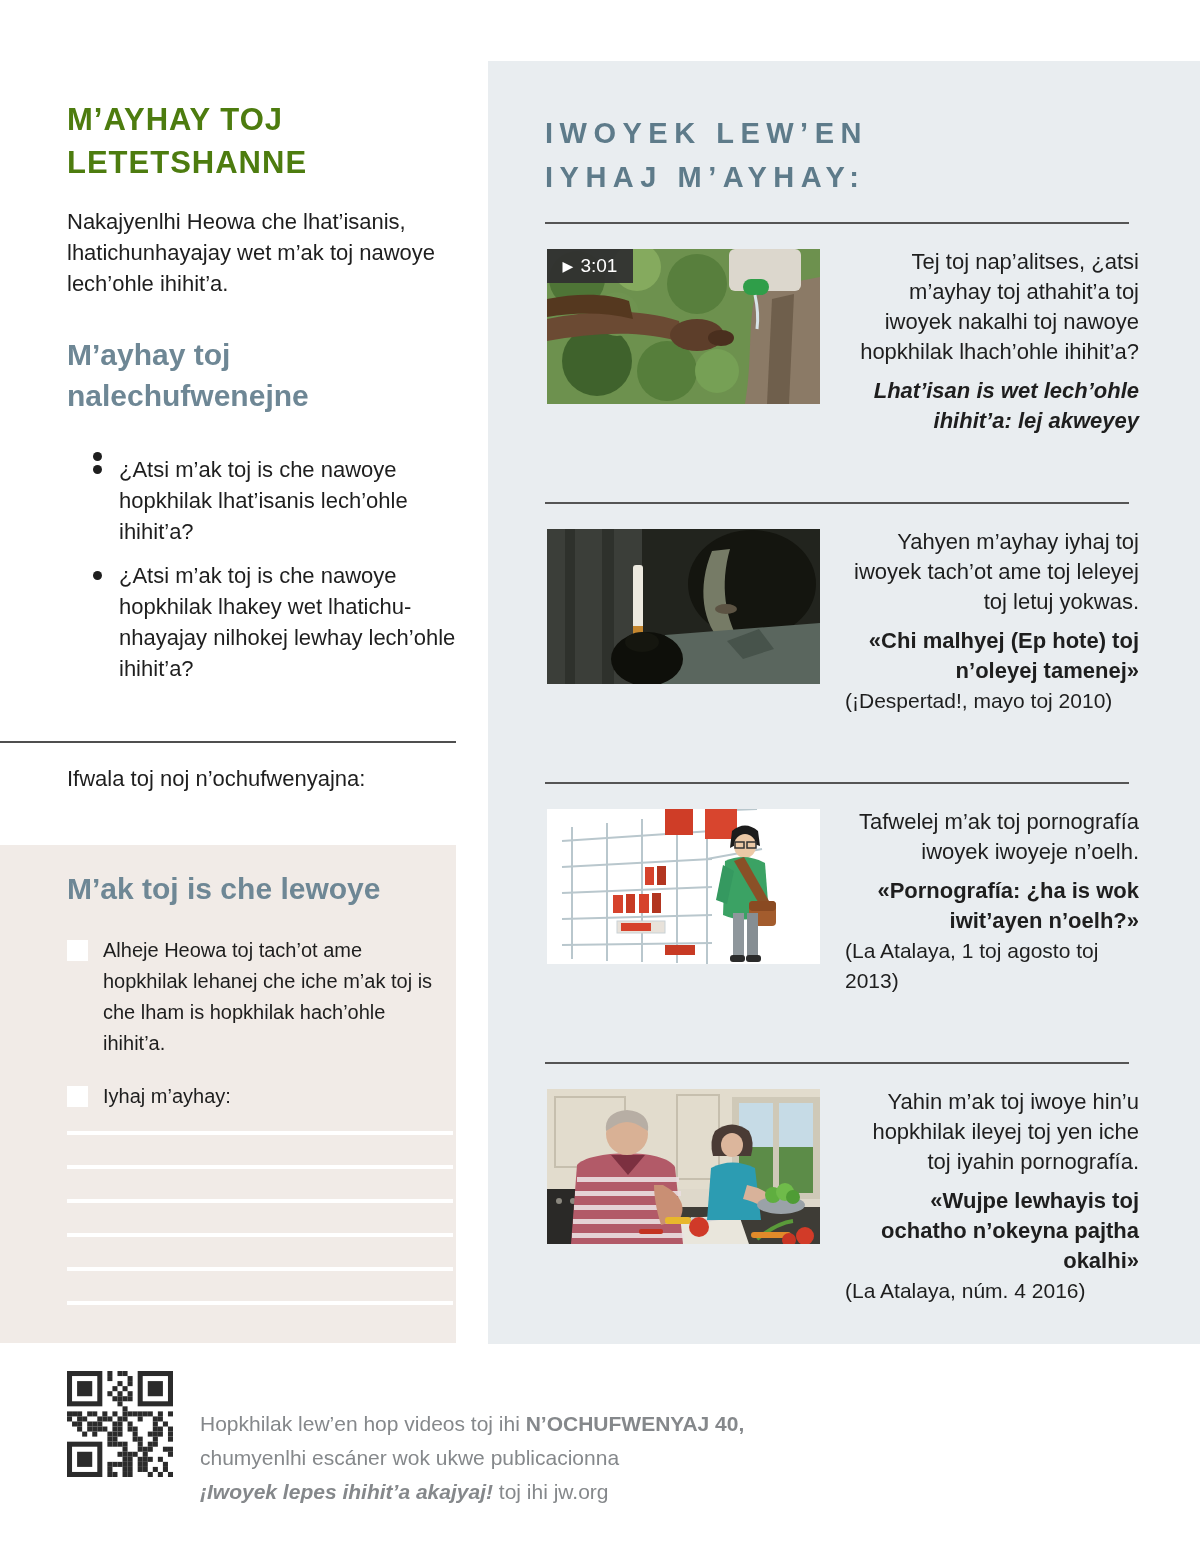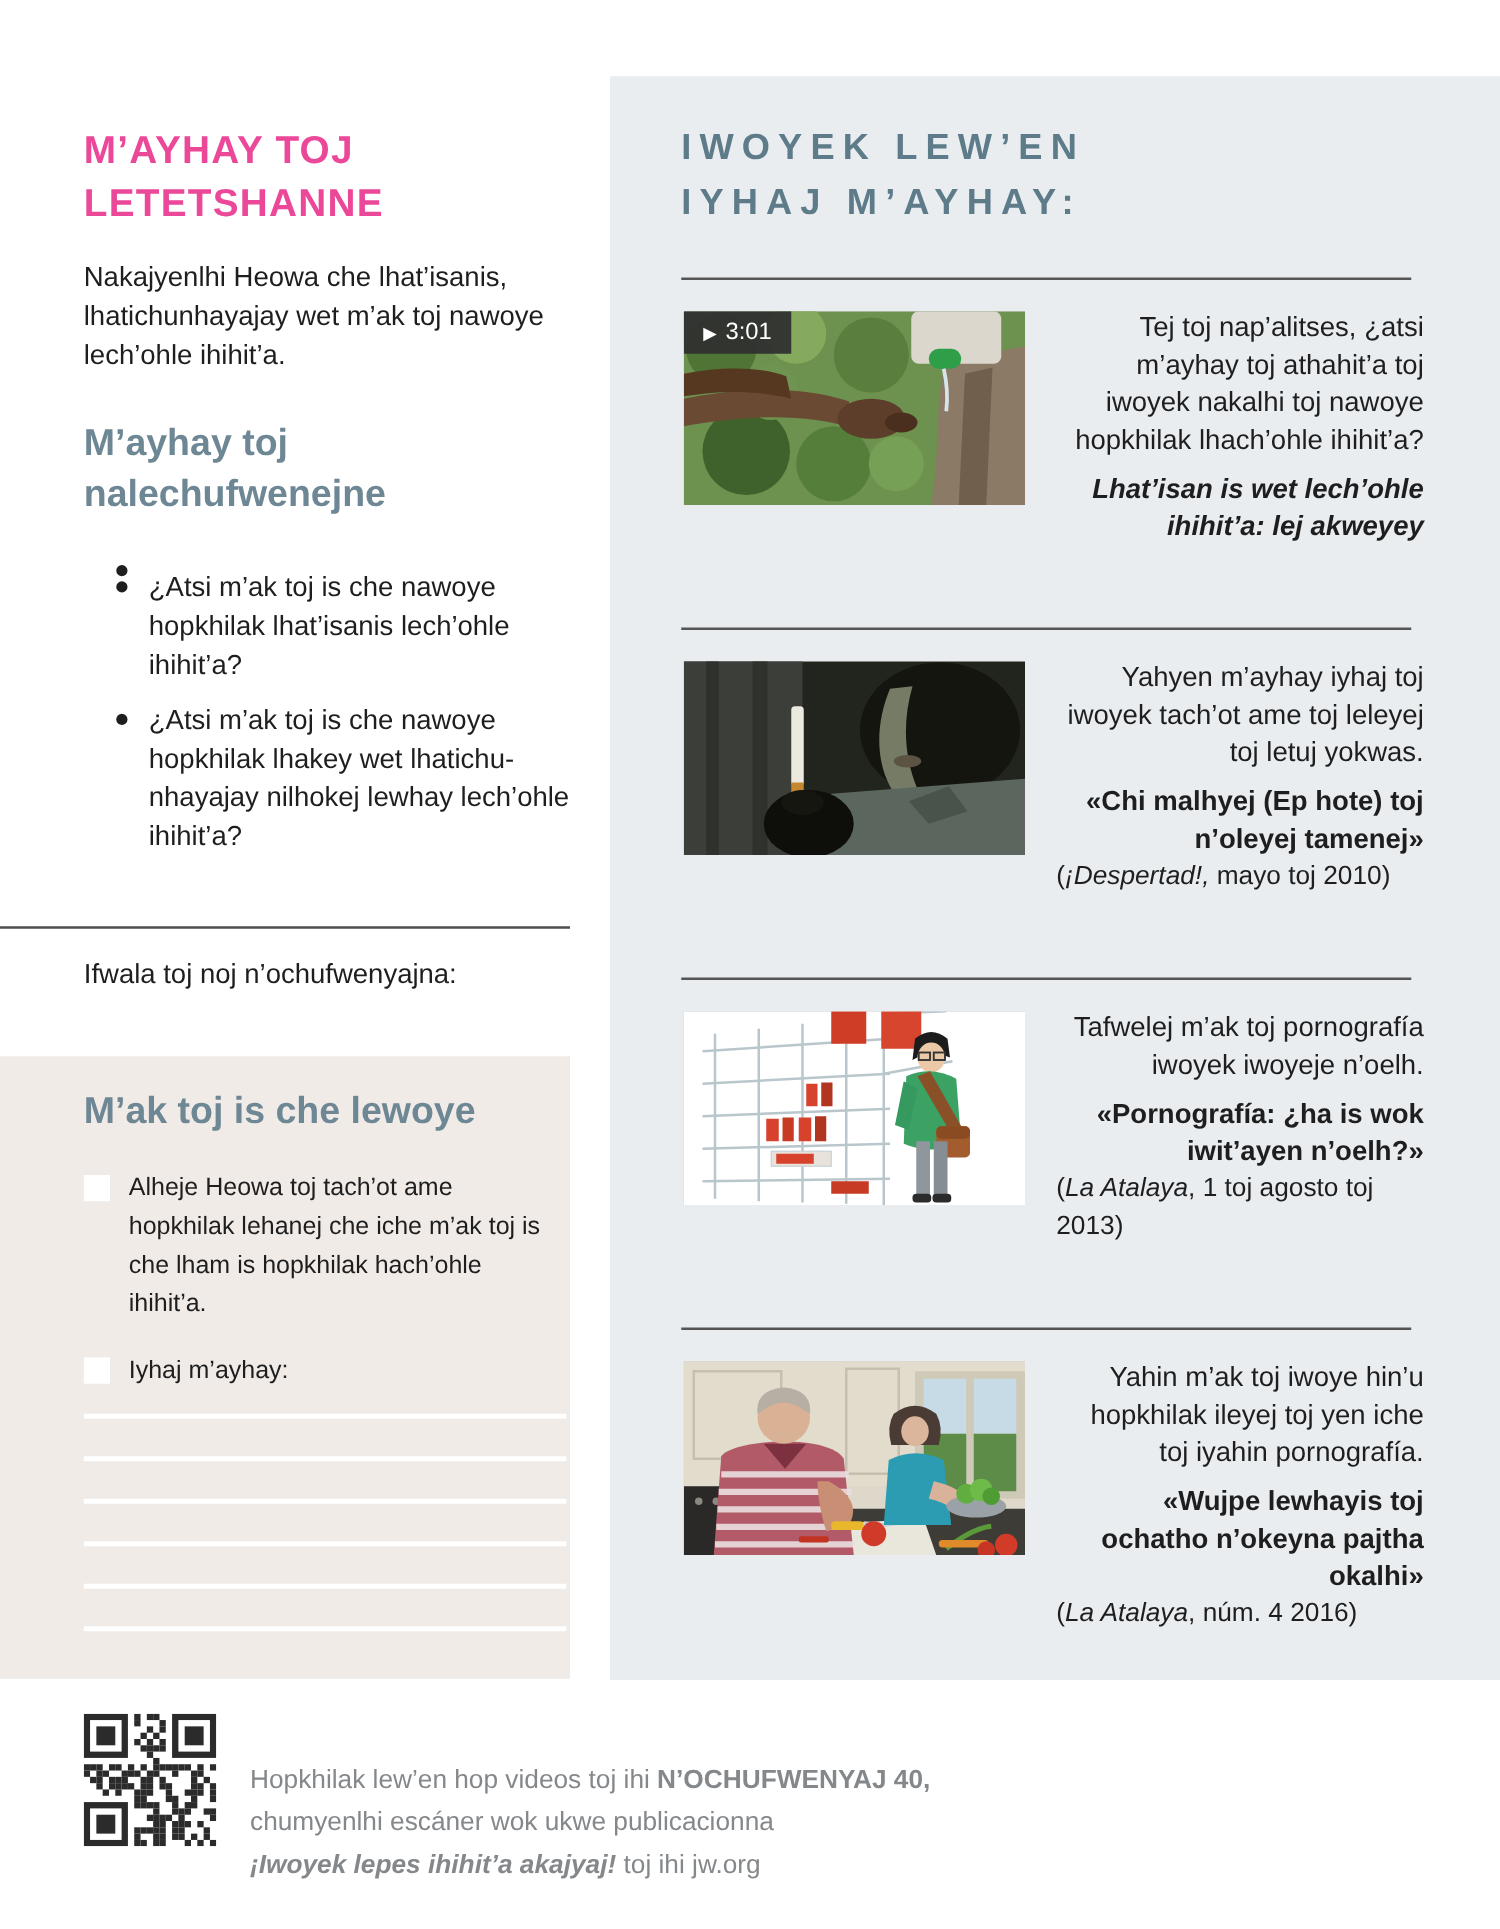--- a/index.html
+++ b/index.html
@@ -2,56 +2,56 @@
 <html><head>
 <meta charset="utf-8">
 <style>
   html,body{margin:0;padding:0;background:#ffffff;}
   .page{position:relative;width:1200px;height:1543px;background:#ffffff;overflow:hidden;
         font-family:"Liberation Sans","DejaVu Sans",sans-serif;color:#1e1e1e;}
   .abs{position:absolute;}
 
   
   .h1{left:67px;top:98px;width:320px;font-size:31px;line-height:43px;font-weight:700;
-      letter-spacing:1px;color:#ec4899;}
+      letter-spacing:1px;color:#4d7c0f;}
   .intro{left:67px;top:206px;width:392px;font-size:22px;line-height:31px;}
   .h2{left:67px;top:334px;width:330px;font-size:30px;line-height:41px;font-weight:600;color:#6e8795;}
   .bullets{left:93px;top:441px;width:372px;list-style:none;margin:0;padding:0;}
   .bullets li{position:relative;padding-left:26px;font-size:22px;line-height:31px;margin-bottom:13px;}
   .bullets li .dot{position:absolute;left:0;top:11px;width:9px;height:9px;border-radius:50%;background:#1e1e1e;}
   .lrule{left:0;top:741px;width:456px;height:2px;background:#4f4f4f;}
   .review{left:67px;top:763px;width:392px;font-size:22px;line-height:31px;}
 
   .box{left:0;top:845px;width:456px;height:498px;background:#f1ebe7;}
   .box-title{left:67px;top:27px;width:380px;font-size:30px;font-weight:600;color:#6e8795;}
   .chk-item{left:67px;width:380px;}
   .chk-item .sq{position:absolute;left:0;top:5px;width:21px;height:21px;background:#ffffff;}
   .chk-item .txt{display:block;margin-left:36px;width:344px;font-size:20px;line-height:31px;}
   .chk1{top:90px;}
   .chk2{top:236px;}
   .wlines{left:67px;top:286px;width:386px;height:212px;}
   .wline{position:absolute;left:0;width:100%;height:4px;background:#ffffff;}
 
   
   .panel{left:488px;top:61px;width:712px;height:1283px;background:#e9edf0;}
-  .rh{left:545px;top:96px;width:620px;font-size:29px;line-height:44px;font-weight:700;
+  .rh{left:545px;top:111px;width:620px;font-size:29px;line-height:44px;font-weight:700;
       letter-spacing:6.5px;color:#5e7b8a;}
   .rh span{display:block;}
   .rrule{left:545px;width:584px;height:2px;background:#555555;}
   .thumb{left:547px;width:273px;height:155px;overflow:hidden;background:#ccc;}
   .thumb svg{display:block;}
   .badge{position:absolute;left:0;top:0;width:86px;height:34px;background:rgba(48,48,48,.95);
          color:#fff;font-size:19px;display:flex;align-items:center;justify-content:center;gap:7px;}
   .badge .tri{font-size:14px;line-height:1;}
   .itxt{left:845px;width:294px;font-size:22px;line-height:30px;}
   .itxt p{margin:0 0 9px 0;text-align:right;}
   .itxt .ref{font-weight:700;margin-bottom:0;}
   .itxt .ref.ital{font-style:italic;}
   .src{font-size:21px;}
-  .src .it{font-style:italic;}
+  .src .it{}
 
   
   .qr{left:67px;top:1371px;width:106px;height:106px;}
   .footer-text{left:200px;top:1407px;width:600px;font-size:21px;line-height:34px;
                color:#85888b;font-weight:500;}
   .footer-text .b{font-weight:700;}
   .footer-text .bi{font-weight:700;font-style:italic;}
 </style>
 </head>
 <body>

